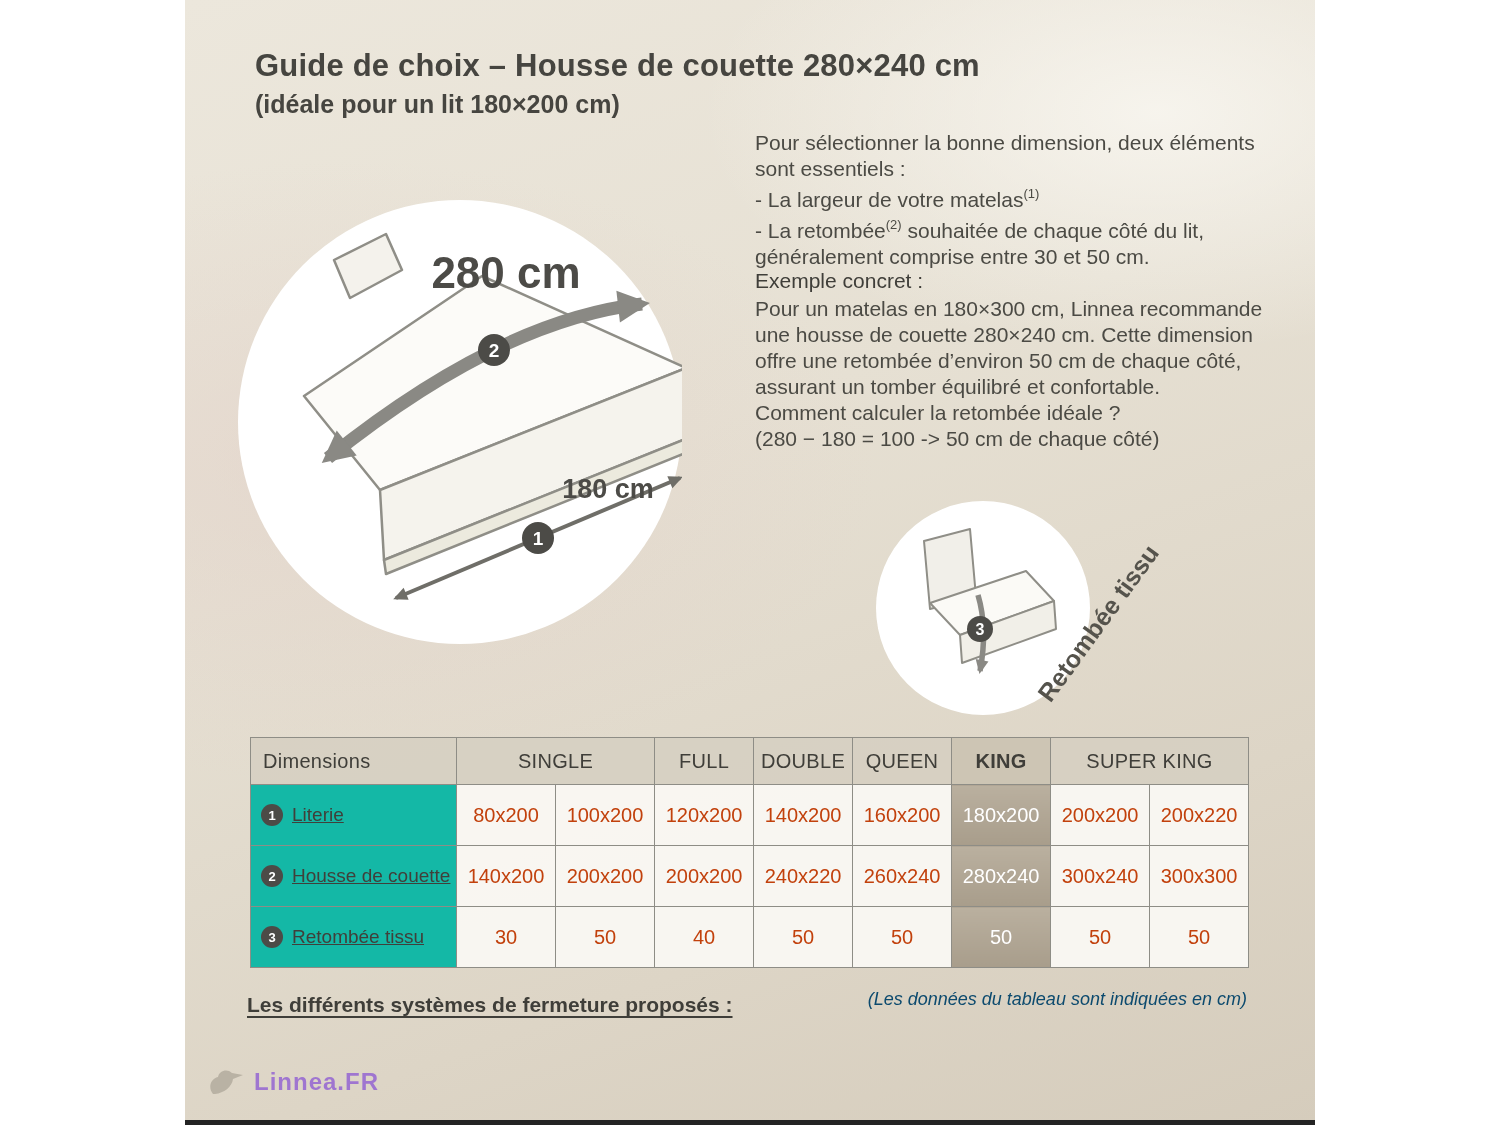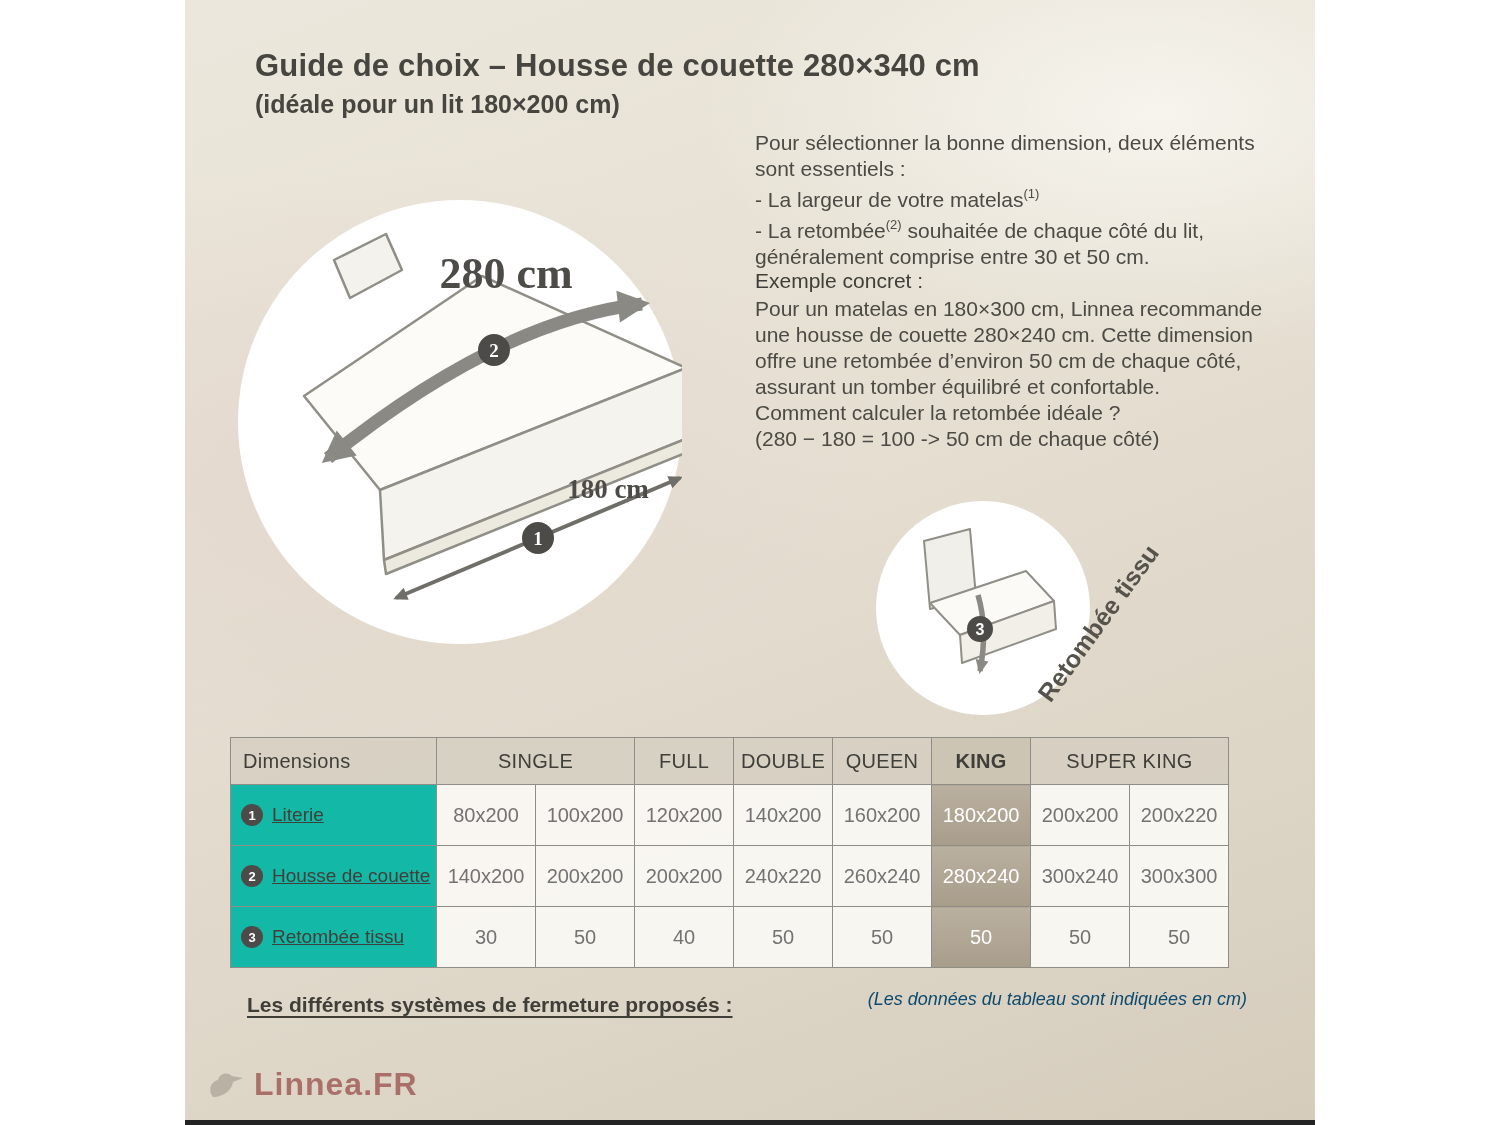--- a/index.html
+++ b/index.html
@@ -20,56 +20,56 @@
   .page-subtitle { position:absolute; left:255px; top:90px; font-size:25px; font-weight:700; color:#464540; }
 
   .intro { position:absolute; left:755px; top:130px; width:520px; font-size:21px; line-height:26px; color:#4b4a44; }
   .intro p { margin:0; }
   sup { font-size:13px; position:relative; top:-1px; }
 
   .example { position:absolute; left:755px; top:268px; width:520px; font-size:21px; line-height:26px; color:#4b4a44; }
   .example p { margin:0; }
   .example .heading { font-weight:400; color:#3f3e39; margin-bottom:2px; }
 
-  .big-circle { position:absolute; left:238px; top:200px; width:444px; height:444px; border-radius:50%; background:#ffffff;font-family:Liberation Serif, serif; }
+  .big-circle { position:absolute; left:238px; top:200px; width:444px; height:444px; border-radius:50%; background:#ffffff; }
   .small-circle { position:absolute; left:876px; top:501px; width:214px; height:214px; border-radius:50%; background:#ffffff; }
 
   .drop-label {
     position:absolute; left:1032px; top:690px; transform-origin:0 0; transform:rotate(-54deg);
     font-size:25px; font-weight:700; color:#55534c; white-space:nowrap;
   }
 
-  table.size-table { position:absolute; left:230px; top:737px; width:868px; border-collapse:collapse; table-layout:fixed; }
-  .size-table th, .size-table td { border:1px solid #8e8d86; text-align:center; font-size:20px; color:#737373; overflow:hidden; }
+  table.size-table { position:absolute; left:250px; top:737px; width:868px; border-collapse:collapse; table-layout:fixed; }
+  .size-table th, .size-table td { border:1px solid #8e8d86; text-align:center; font-size:20px; color:#c2410c; overflow:hidden; }
   .size-table thead th { height:44px; background:rgba(213,206,192,0.8); font-weight:400; color:#3f3e39; letter-spacing:0.3px; }
   .size-table th.dim { text-align:left; padding-left:12px; }
   .size-table th.king-h { font-weight:700; background:#cdc5b4; }
   .size-table td { height:58px; background:rgba(250,248,243,0.94); }
   .size-table td.label-cell { background:#14b8a6; text-align:left; padding-left:10px; font-size:19px; color:#403f3a; white-space:nowrap;text-decoration:underline; }
   .size-table td.king { background:linear-gradient(180deg,#bab09f,#a89d8b); color:#ffffff;margin-left:28px; }
   .badge {
     display:inline-flex; width:22px; height:22px; border-radius:50%; background:#4c4b47; color:#fff;
     font-size:13px; font-weight:700; align-items:center; justify-content:center; margin-right:9px; vertical-align:middle;
   }
 
   .table-note { position:absolute; left:247px; top:961px; width:1000px; text-align:right; font-style:italic; font-size:18px; color:#0c4a6e;margin-top:28px; }
 
   .closure-heading { position:absolute; left:247px; top:993px; font-size:21px; font-weight:700; color:#3f3e39; text-decoration:underline; text-underline-offset:4px; }
   .closure-body { position:absolute; left:247px; top:1027px; font-size:21px; color:#45443f; width:1010px; }
 
   .watermark { position:absolute; left:206px; top:1066px; display:flex; align-items:center; gap:10px; opacity:0.55; }
-  .watermark-text { font-size:32px; font-weight:700; color:#7f1d1d; letter-spacing:1px; }
+  .watermark-text { font-size:24px; font-weight:700; color:#6d28d9; letter-spacing:1px; }
 </style>
 </head>
 <body>
 
 <div class="canvas">
   <div class="bg-panel"></div>
 
-  <div class="page-title">Guide de choix – Housse de couette 280×340 cm</div>
+  <div class="page-title">Guide de choix – Housse de couette 280×240 cm</div>
   <div class="page-subtitle">(idéale pour un lit 180×200 cm)</div>
 
   <div class="intro">
     <p><span>Pour sélectionner la bonne dimension, deux éléments sont essentiels :</span></p>
     <p><span>- La largeur de votre matelas</span><sup>(1)</sup></p>
     <p><span>- La retombée</span><sup>(2)</sup><span> souhaitée de chaque côté du lit, généralement comprise entre 30 et 50 cm.</span></p>
   </div>
 
   <div class="example">
     <p class="heading">Exemple concret :</p>

